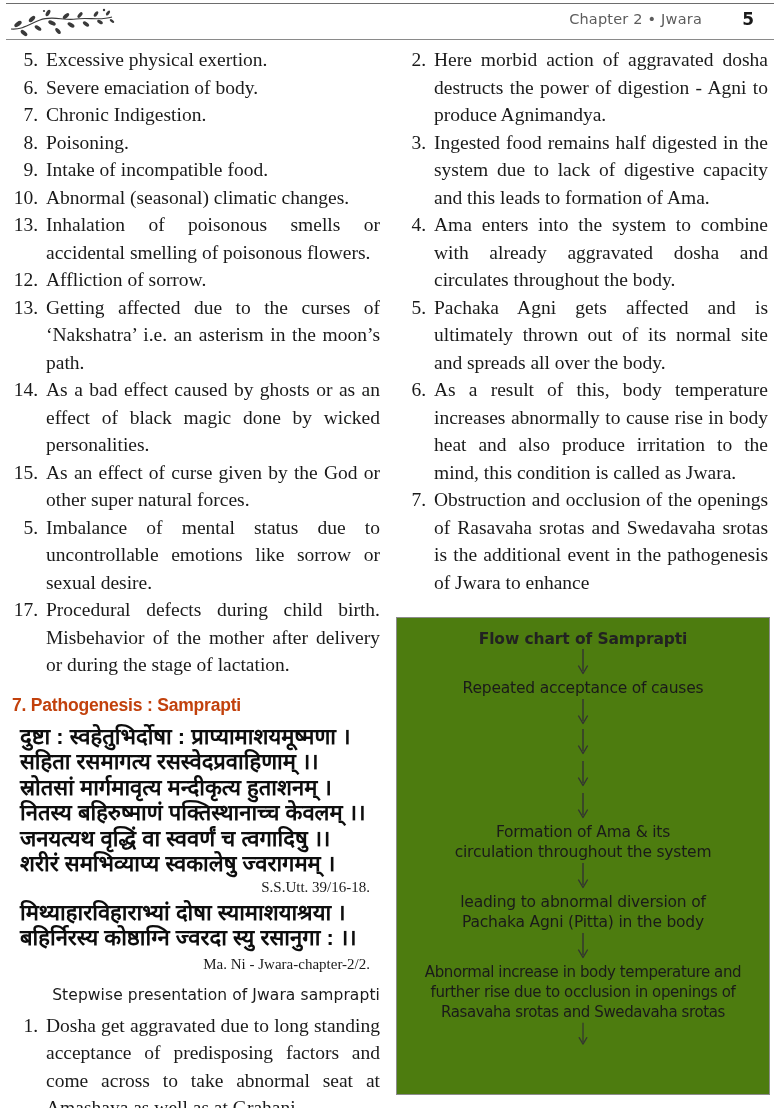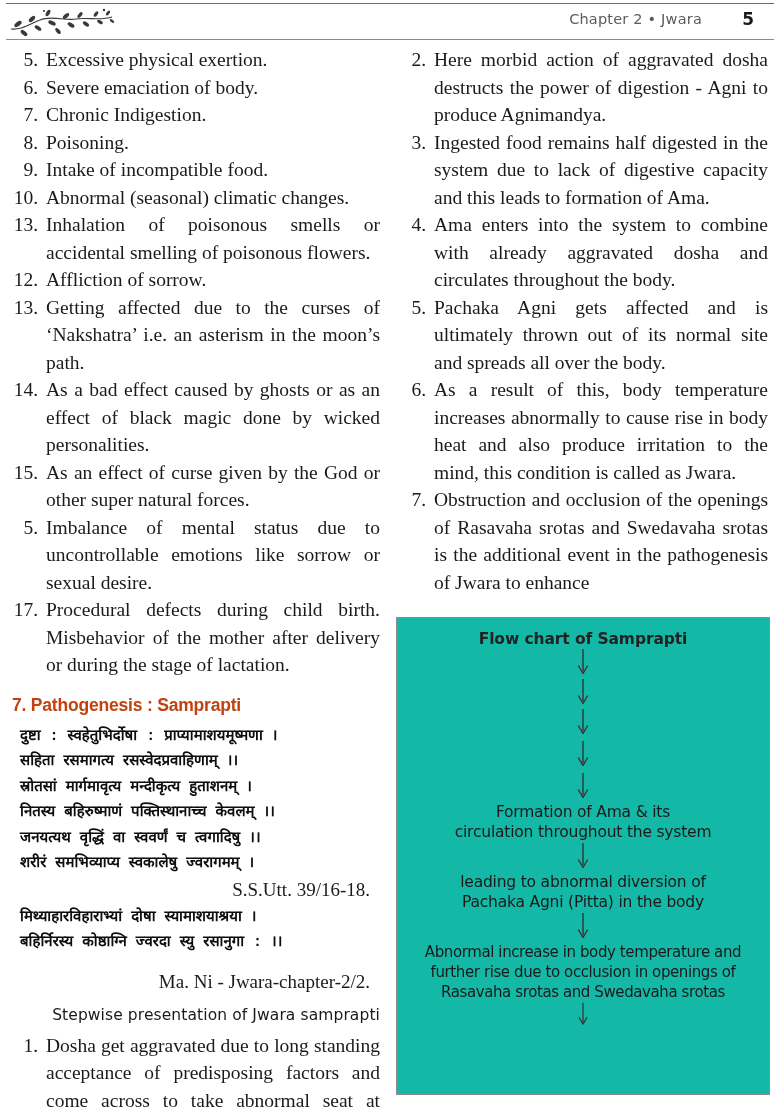--- a/index.html
+++ b/index.html
@@ -103,45 +103,45 @@
     font-size: 15.5px;
     color: #1a1a1a;
     margin: 13px 0 8px 0;
     letter-spacing: 0.1px;
     text-align: right;
   }
 
   
   .verse {
     margin: 0 0 0 8px;
-    font-family: Liberation Mono, monospace;
-    font-size: 15px;
+    font-family: Liberation Sans, sans-serif;
+    font-size: 22px;
     line-height: 25.5px;
     font-weight: bold;
     color: #0d0d0d;
   }
   .verse div { white-space: nowrap; }
   .citation {
     text-align: right;
-    font-size: 19px;
+    font-size: 15px;
     margin: 2px 10px 4px 0;
     color: #1a1a1a;
   }
-  .citation.c2 { margin-top: 15px; }
+  .citation.c2 { margin-top: 5px; }
 
   
   #flowchart {
     position: absolute;
     left: 396px;
     top: 617px;
     width: 374px;
     height: 478px;
     border: 1px solid #8c8c8c;
     box-sizing: border-box;
-    background: #14b8a6;
+    background: #4d7c0f;
   }
   .fc-inner {
     padding: 12px 6px 8px 6px;
     text-align: center;
     font-family: "DejaVu Sans", "Liberation Sans", sans-serif;
   }
   .fc-title {
     font-size: 15.5px;
     font-weight: bold;
     color: #222;
@@ -320,20 +320,21 @@
 
 <div id="flowchart">
   <div class="fc-inner" id="fc-inner">
       <div class="fc-title">Flow chart of Samprapti</div>
       <div>
         <svg class="fc-arrow " viewBox="0 0 14 30">
           <line x1="7" y1="1" x2="7" y2="23" stroke="#333" stroke-width="1.4"></line>
           <path d="M2.6 18 L7 25.5 L11.4 18" fill="none" stroke="#333" stroke-width="1.4" stroke-linecap="round" stroke-linejoin="round"></path>
         </svg>
       </div>
+      <div class="fc-node">Repeated acceptance of causes</div>
       <div>
         <svg class="fc-arrow " viewBox="0 0 14 30">
           <line x1="7" y1="1" x2="7" y2="23" stroke="#333" stroke-width="1.4"></line>
           <path d="M2.6 18 L7 25.5 L11.4 18" fill="none" stroke="#333" stroke-width="1.4" stroke-linecap="round" stroke-linejoin="round"></path>
         </svg>
       </div>
       <div>
         <svg class="fc-arrow " viewBox="0 0 14 30">
           <line x1="7" y1="1" x2="7" y2="23" stroke="#333" stroke-width="1.4"></line>
           <path d="M2.6 18 L7 25.5 L11.4 18" fill="none" stroke="#333" stroke-width="1.4" stroke-linecap="round" stroke-linejoin="round"></path>

